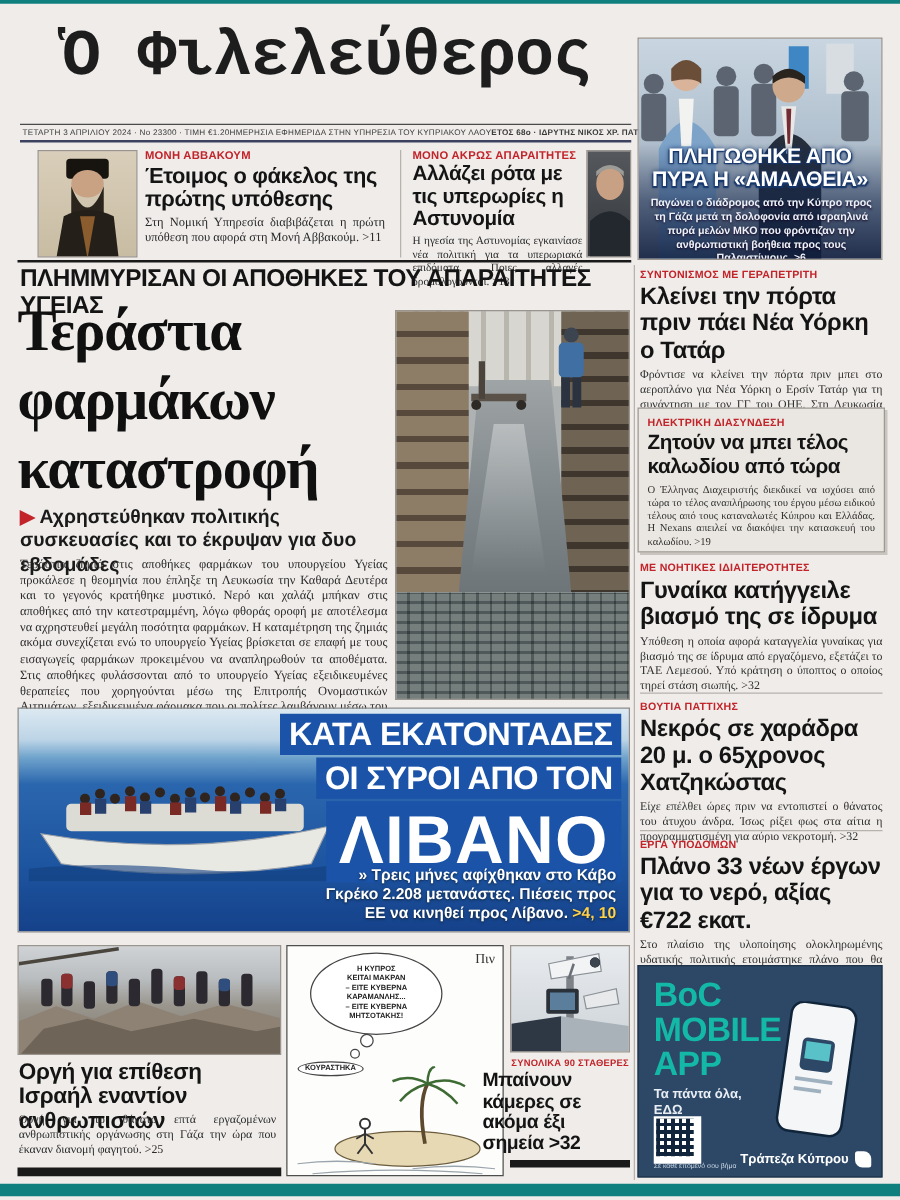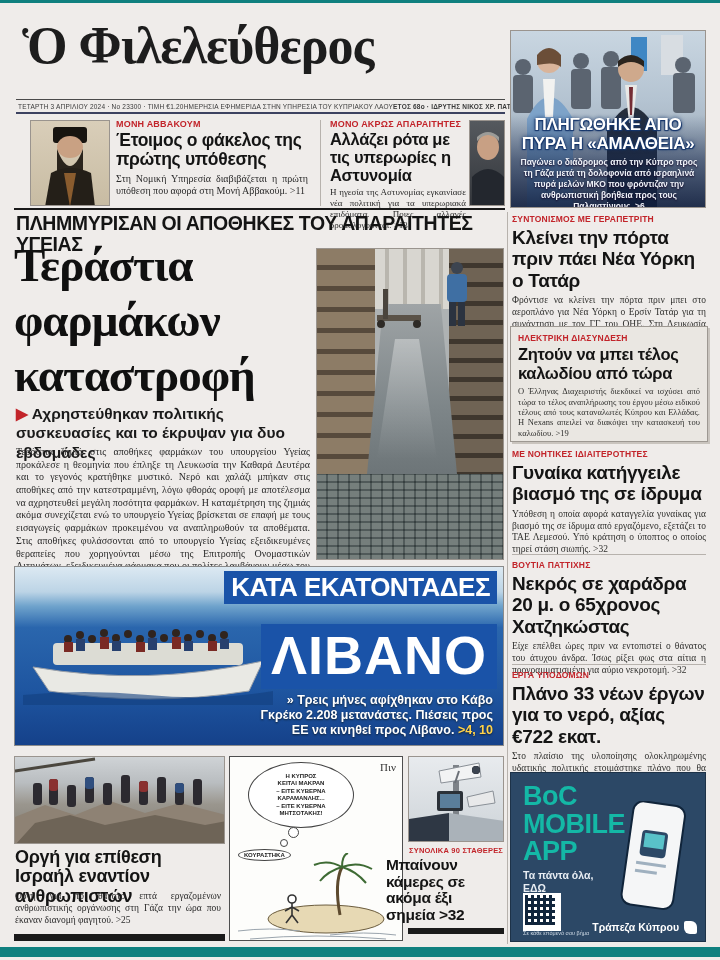--- a/index.html
+++ b/index.html
@@ -28,21 +28,21 @@
       repeating-linear-gradient(0deg,#10253c 0 3px,transparent 3px 6px),
       repeating-linear-gradient(90deg,#10253c 0 3px,#ffffff 3px 6px);}
 </style>
 </head>
 <body>
 
 <div class="abs teal" style="left:0;top:0;width:720px;height:3px;"></div>
 <div class="abs teal" style="left:0;top:947px;width:720px;height:10px;"></div>
 
 <div class="abs" style="left:22px;top:16px;width:478px;height:82px;">
-  <div style="font-family:Liberation Serif, serif;font-weight:bold;font-size:52px;color:#1d1d1d;letter-spacing:-1px;white-space:nowrap;">Ὁ Φιλελεύθερος</div>
+  <div style="font-family:Liberation Mono, monospace;font-weight:bold;font-size:52px;color:#1d1d1d;letter-spacing:-1px;white-space:nowrap;text-align:center;">Ὁ Φιλελεύθερος</div>
 </div>
 
 <div class="abs" style="left:16px;top:99px;width:489px;height:15px;border-top:1px solid #4a4a4a;border-bottom:2px solid #3c4260;display:flex;align-items:center;justify-content:space-between;padding:1px 2px;box-sizing:border-box;">
   <span class="tiny">ΤΕΤΑΡΤΗ 3 ΑΠΡΙΛΙΟΥ 2024 · Νο 23300 · ΤΙΜΗ €1.20</span>
   <span class="tiny">ΗΜΕΡΗΣΙΑ ΕΦΗΜΕΡΙΔΑ ΣΤΗΝ ΥΠΗΡΕΣΙΑ ΤΟΥ ΚΥΠΡΙΑΚΟΥ ΛΑΟΥ</span>
   <span class="tiny" style="font-weight:bold;">ΕΤΟΣ 68ο · ΙΔΡΥΤΗΣ ΝΙΚΟΣ ΧΡ. ΠΑΤΤΙΧΗΣ</span>
 </div>
 
 <div class="photo" style="left:30px;top:120px;width:80px;height:86px;background:linear-gradient(#d9ceb9,#c8bca3);">
   <svg width="80" height="86" viewBox="0 0 80 86">
@@ -155,21 +155,21 @@
         <rect x="89" y="46" width="9" height="10"></rect>
       <rect x="125" y="43" width="9" height="12"></rect>
         <rect x="161" y="46" width="9" height="10"></rect>
       <rect x="197" y="44" width="9" height="10"></rect>
     </g>
     <path d="M0 100 Q60 94 125 100 T250 96 L250 110 L0 110 Z" fill="#12407f" opacity=".6"></path>
   </svg>
 
   <div class="abs" style="right:6px;top:4px;text-align:right;">
     <span class="bluebar" style="font-size:26px;padding:1px 7px;letter-spacing:-.5px;">ΚΑΤΑ ΕΚΑΤΟΝΤΑΔΕΣ</span><br>
-    <br>
+    <span class="bluebar" style="font-size:26px;padding:1px 7px;margin-top:2px;letter-spacing:-.5px;">ΟΙ ΣΥΡΟΙ ΑΠΟ ΤΟΝ</span><br>
     <span class="bluebar" style="font-size:54px;padding:0 10px 3px 10px;margin-top:2px;letter-spacing:1px;">ΛΙΒΑΝΟ</span>
   </div>
 
   <div class="abs" style="right:10px;top:126px;width:235px;text-align:right;color:#fff;font-weight:bold;font-size:12.5px;line-height:1.18;text-shadow:0 1px 2px #123;">
     <span>» Τρεις μήνες αφίχθηκαν στο Κάβο Γκρέκο 2.208 μετανάστες. Πιέσεις προς ΕΕ να κινηθεί προς Λίβανο.</span>
     <span style="color:#ffd24a;">&gt;4, 10</span>
   </div>
 </div>
 
 <div class="photo" style="left:14px;top:756px;width:211px;height:88px;background:linear-gradient(#cfd3d6 0,#b9bdc0 30%,#9a968e 55%,#7d7a72 100%);">

